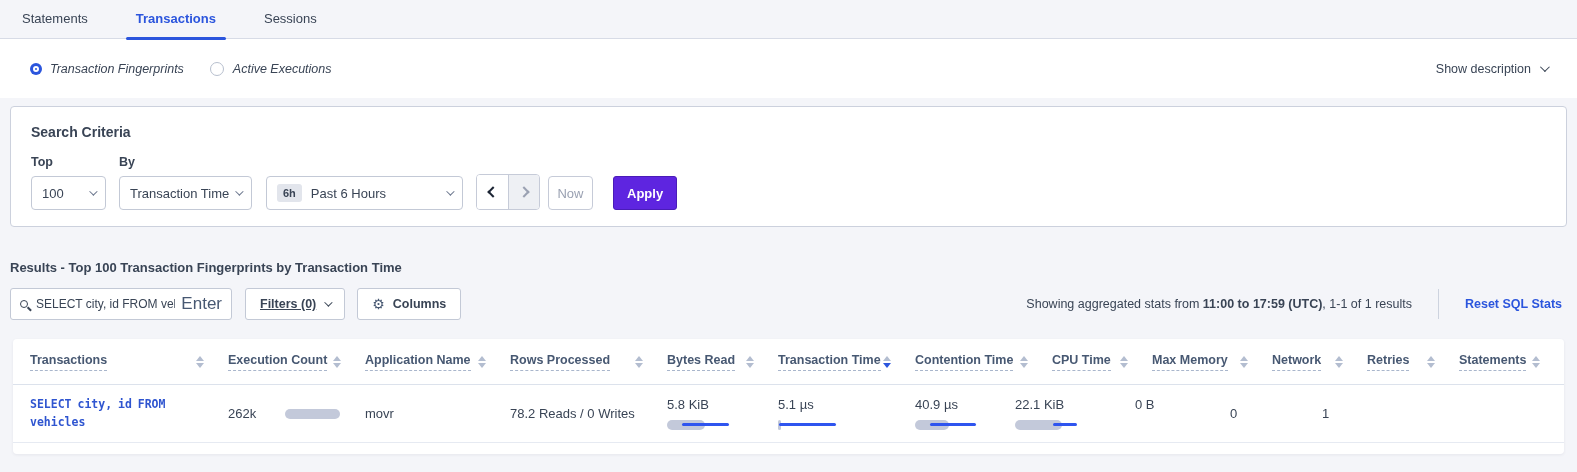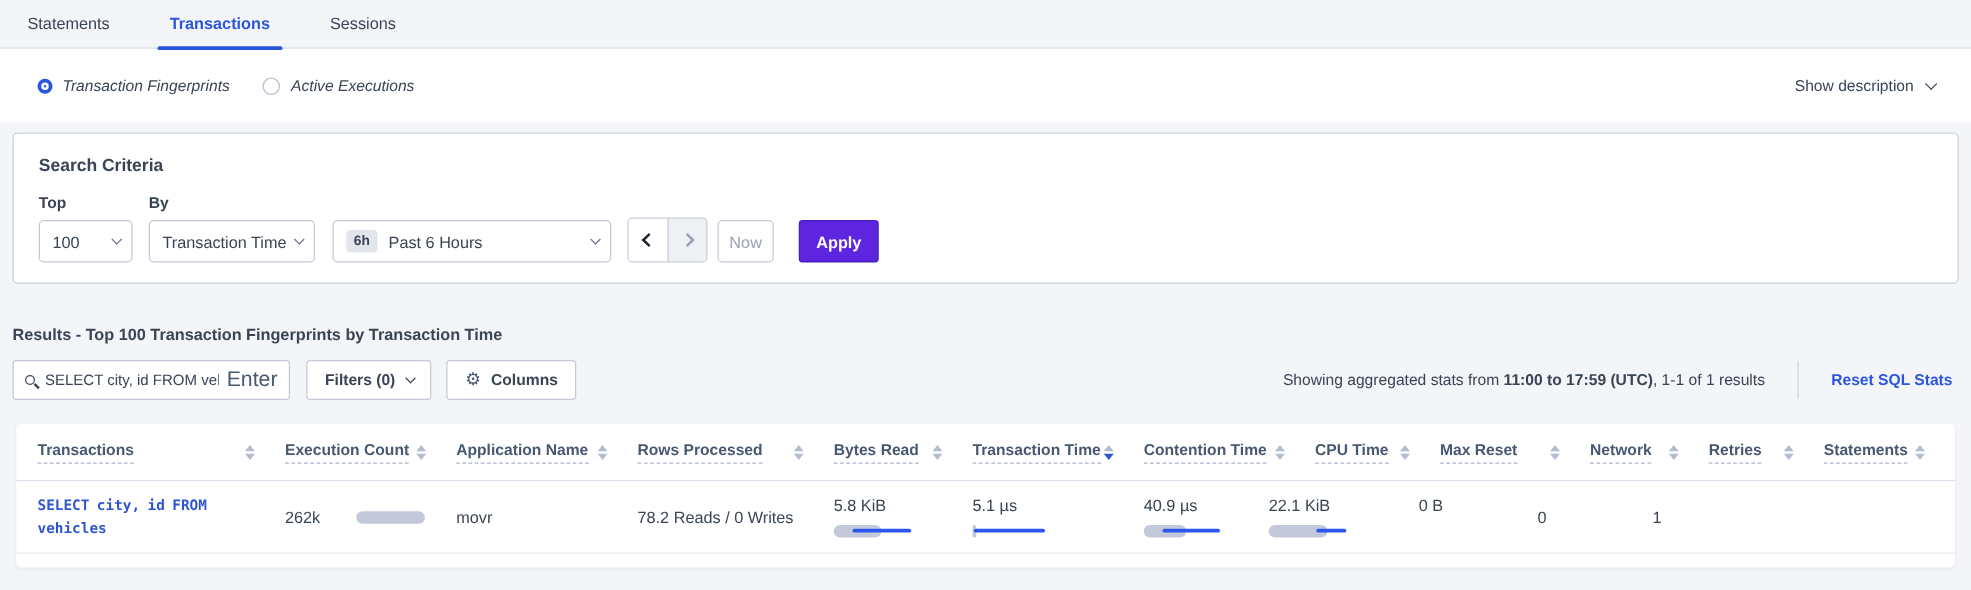--- a/index.html
+++ b/index.html
@@ -30,41 +30,41 @@
   
   .criteria-card { margin:8px 10px 0; background:#fff; border:1px solid #ccd1dd; border-radius:4px; height:121px; padding:17px 20px 0; }
   .criteria-title { font-size:14px; font-weight:bold; color:#394455; }
   .criteria-controls { display:flex; margin-top:15px; align-items:flex-end; }
   .ctrl-group { margin-right:14px; }
   .ctrl-label { font-size:12.5px; font-weight:bold; color:#394455; margin-bottom:7px; }
   .select { height:34px; border:1px solid #c3c9d6; border-radius:4px; background:#fff; display:flex; align-items:center; padding:0 10px; font-size:13px; color:#394455; cursor:pointer; }
   .select .sel-chev { margin-left:auto; width:6px; height:6px; border-right:1.4px solid #69758c; border-bottom:1.4px solid #69758c; transform:rotate(45deg) translateY(-2px); }
   .sel-top { width:75px; }
   .sel-by { width:133px; }
-  .sel-time { width:223px; }
+  .sel-time { width:197px; }
   .time-badge { background:#e2e5ec; color:#394455; font-size:11px; font-weight:bold; border-radius:3px; padding:3px 6px; margin-right:9px; }
   .arrow-group { display:flex; border:1px solid #c6cbd8; border-radius:4px; overflow:hidden; margin-right:8px; }
   .arrow-btn { width:31px; height:34px; display:flex; align-items:center; justify-content:center; background:#fff; cursor:pointer; }
   .arrow-btn.disabled { background:#eef0f4; cursor:default; }
   .arrow-btn + .arrow-btn { border-left:1px solid #c6cbd8; }
   .chev-left { width:8px; height:8px; border-left:2.2px solid #1c2534; border-bottom:2.2px solid #1c2534; transform:rotate(45deg); }
   .chev-right { width:8px; height:8px; border-right:2px solid #9aa1b2; border-top:2px solid #9aa1b2; transform:rotate(45deg); }
   .now-btn { width:45px; height:34px; border:1px solid #c6cbd8; border-radius:4px; background:#fff; color:#9aa1b2; font-size:13px; display:flex; align-items:center; justify-content:center; cursor:pointer; margin-right:20px; }
   .apply-btn { height:34px; padding:0 13px; background:#5e25e0; border:1px solid #4a1cb8; border-radius:3px; color:#fff; font-size:13px; font-weight:bold; display:flex; align-items:center; cursor:pointer; }
 
   
   .results-heading { margin:33px 0 0 10px; font-size:13px; font-weight:bold; color:#394455; }
   .toolbar-row { margin:13px 10px 0; display:flex; align-items:center; }
   .search-box { width:222px; height:32px; background:#fff; border:1px solid #c3c9d6; border-radius:3px; display:flex; align-items:center; padding:0 9px 0 9px; }
   .mag { width:8px; height:8px; border:1.6px solid #394455; border-radius:50%; position:relative; flex-shrink:0; margin-right:8px; }
   .mag::after { content:""; position:absolute; width:5px; height:1.6px; background:#394455; transform:rotate(45deg); left:6px; top:7px; }
   .search-value { font-size:12px; color:#394455; white-space:nowrap; overflow:hidden; flex:1; }
   .search-hint { font-size:17px; color:#475872; margin-left:6px; }
   .btn { height:32px; background:#fff; border:1px solid #c3c9d6; border-radius:3px; display:flex; align-items:center; padding:0 14px; font-size:12.5px; font-weight:bold; color:#394455; cursor:pointer; }
-  .filters-btn { margin-left:13px; }
+  .filters-btn { margin-left:13px;text-decoration:underline; }
   .filters-btn .chev { margin-left:8px; transform:rotate(45deg) translateY(-2px); width:6px; height:6px; }
   .columns-btn { margin-left:12px; }
   .gear { font-size:14px; margin-right:8px; color:#475872; font-family:"DejaVu Sans", sans-serif; line-height:1; }
   .toolbar-right { margin-left:auto; display:flex; align-items:center;gap:12px; }
   .showing-text { font-size:12.5px; color:#394455; }
   .showing-text b { font-weight:bold; }
   .v-divider { width:1px; height:30px; background:#cdd3df; margin:0 14px; }
   .reset-link { font-size:12.5px; font-weight:bold; color:#2b55dd; cursor:pointer; margin-right:5px; }
 
   
@@ -229,21 +229,21 @@
         </span>
     </div>
     <div class="th w-cpu">
       <span class="th-label">CPU Time</span>
       <span class="sort">
           <span class="caret-up"></span>
           <span class="caret-down"></span>
         </span>
     </div>
     <div class="th w-mem">
-      <span class="th-label">Max Reset</span>
+      <span class="th-label">Max Memory</span>
       <span class="sort">
           <span class="caret-up"></span>
           <span class="caret-down"></span>
         </span>
     </div>
     <div class="th w-net">
       <span class="th-label">Network</span>
       <span class="sort">
           <span class="caret-up"></span>
           <span class="caret-down"></span>

